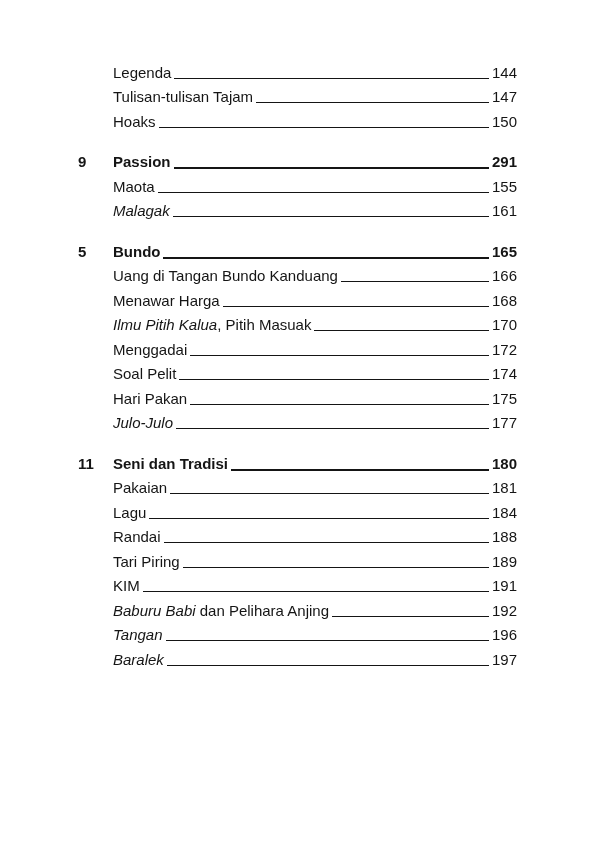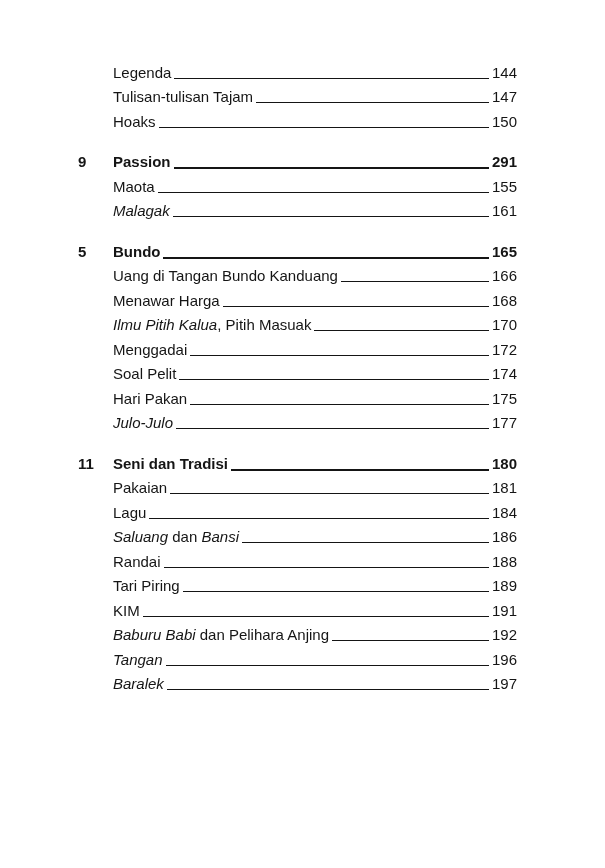--- a/index.html
+++ b/index.html
@@ -202,26 +202,20 @@
           <span class="pagenum">181</span>
         </div>
         <div class="row">
           <span class="num"></span>
           <span class="title"><span>Lagu</span></span>
           <span class="leader"></span>
           <span class="pagenum">184</span>
         </div>
         <div class="row">
           <span class="num"></span>
-          <span class="title"><span class="it">Saluang</span><span> dan </span><span class="it">Bansi</span></span>
-          <span class="leader"></span>
-          <span class="pagenum">186</span>
-        </div>
-        <div class="row">
-          <span class="num"></span>
           <span class="title"><span>Randai</span></span>
           <span class="leader"></span>
           <span class="pagenum">188</span>
         </div>
         <div class="row">
           <span class="num"></span>
           <span class="title"><span>Tari Piring</span></span>
           <span class="leader"></span>
           <span class="pagenum">189</span>
         </div>

